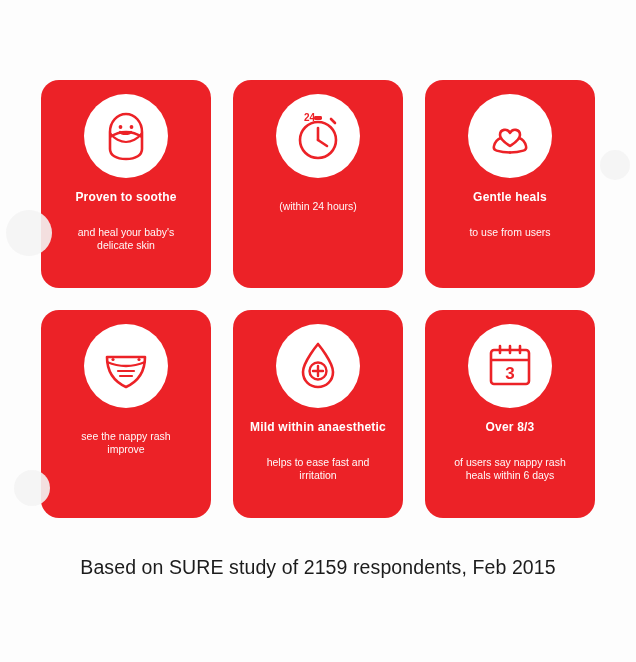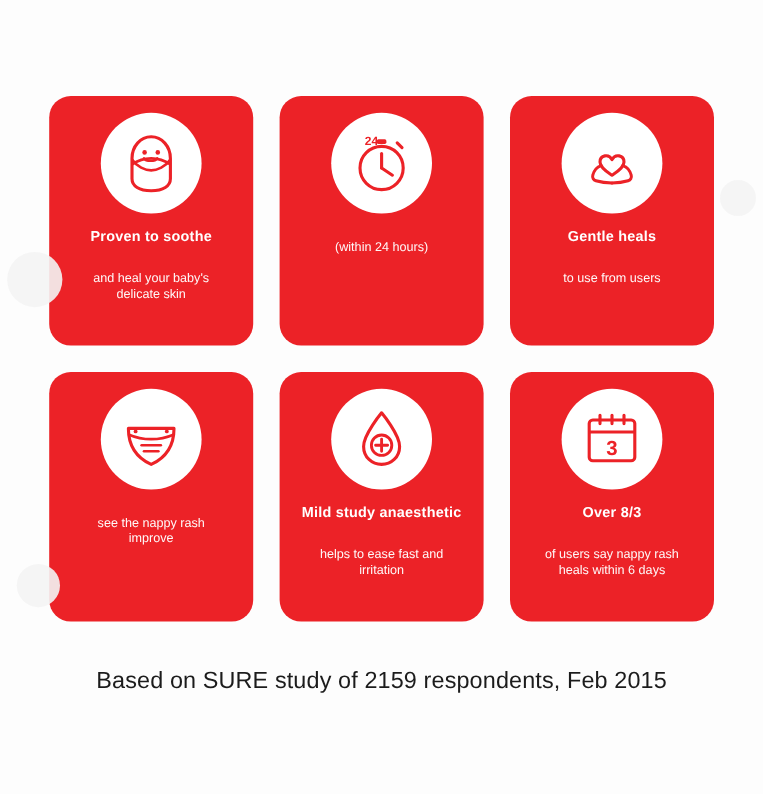--- a/index.html
+++ b/index.html
@@ -167,21 +167,21 @@
     <div class="card">
       <div class="badge">
         <span>
           <svg width="58" height="58" viewBox="0 0 58 58">
             <path d="M29 7C29 7 14 25 14 35c0 9 7 15 15 15s15-6 15-15C44 25 29 7 29 7z" fill="none" stroke="#ec2227" stroke-width="2.6" stroke-linejoin="round"></path>
             <circle cx="29" cy="34" r="8.5" fill="none" stroke="#ec2227" stroke-width="2.4"></circle>
             <path d="M29 29v10M24 34h10" stroke="#ec2227" stroke-width="2.4" stroke-linecap="round"></path>
           </svg>
         </span>
       </div>
-      <div class="card-title">Mild study anaesthetic</div>
+      <div class="card-title">Mild within anaesthetic</div>
       <div class="card-sub">helps to ease fast and irritation</div>
     </div>
 
     <div class="card">
       <div class="badge">
         <span>
           <svg width="58" height="58" viewBox="0 0 58 58">
             <rect x="10" y="13" width="38" height="34" rx="3" fill="none" stroke="#ec2227" stroke-width="2.6"></rect>
             <path d="M10 23h38" stroke="#ec2227" stroke-width="2.4"></path>
             <path d="M19 9v7M29 9v7M39 9v7" stroke="#ec2227" stroke-width="2.6" stroke-linecap="round"></path>

